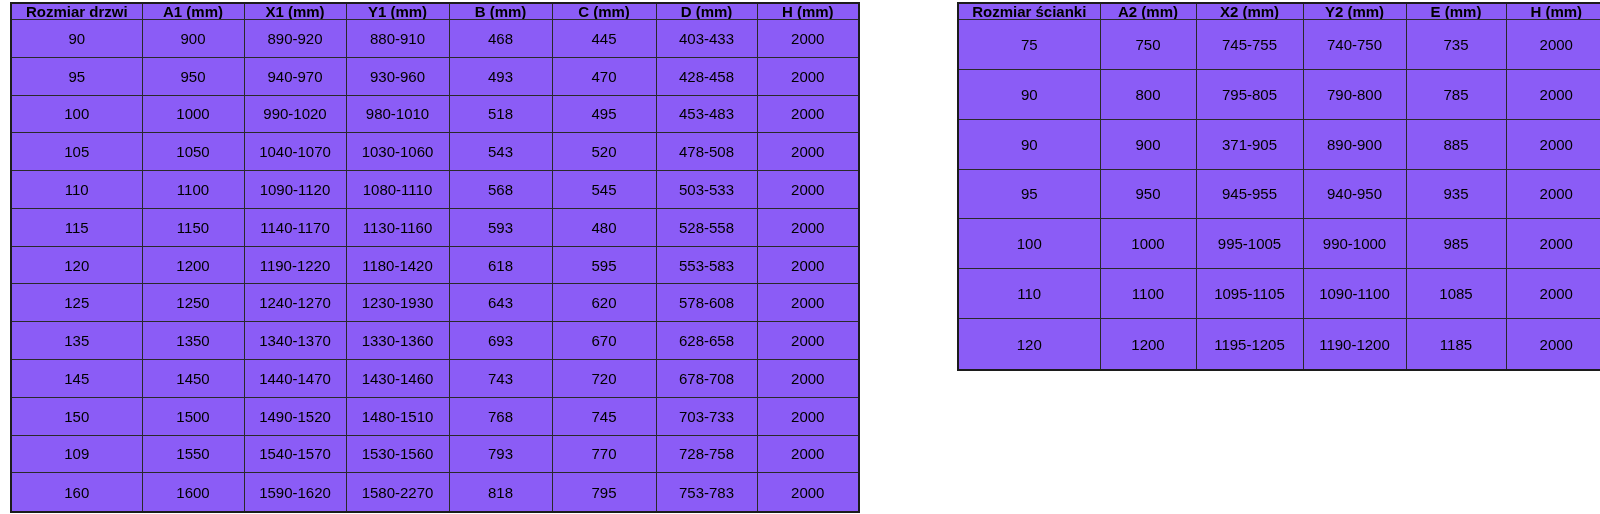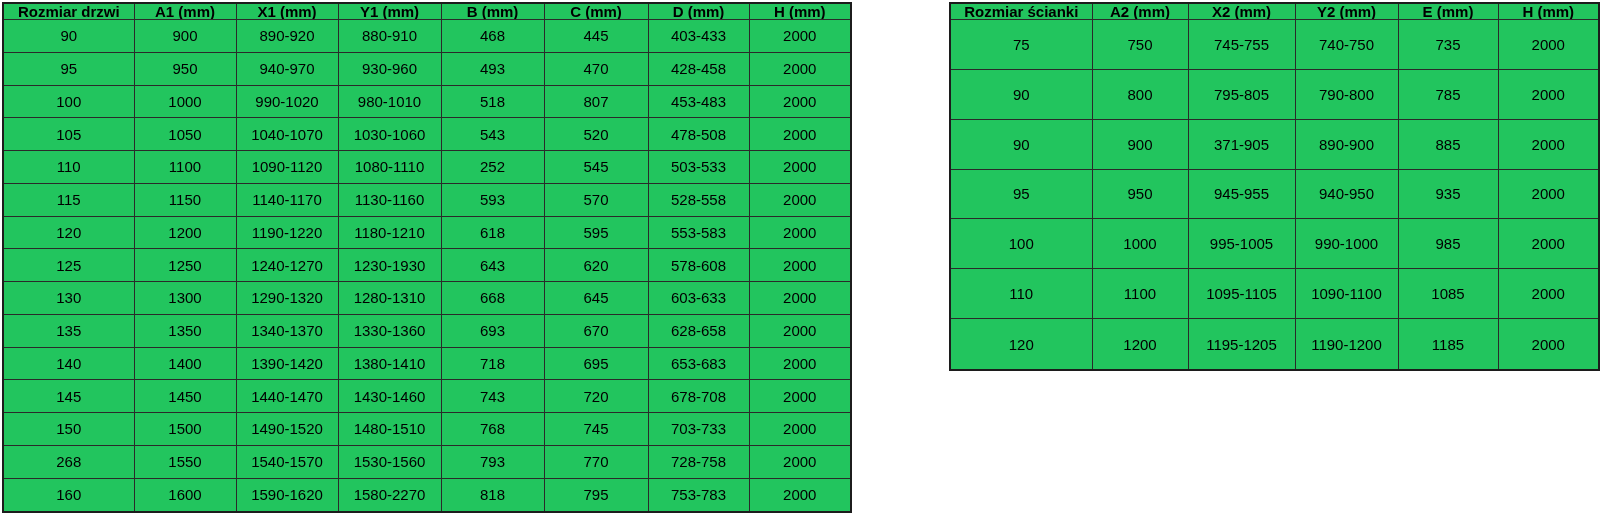--- a/index.html
+++ b/index.html
@@ -11,21 +11,22 @@
     font-family:"Liberation Sans", sans-serif;
     color:#000000;
     overflow:hidden;
   }
   table.dim{
     position:absolute;
     top:2px;
     border-collapse:collapse;
     table-layout:fixed;
     border:2px solid #1c1c1c;
-    background:#22c55e;
+    background:#8b5cf6;
+    margin-left:8px;
   }
   #door-table{left:2px;width:848px;height:511px;}
   #wall-table{left:949px;width:649px;height:369px;}
   table.dim th, table.dim td{
     border:1px solid #2a2a2a;
     text-align:center;
     vertical-align:middle;
     padding:0 2px;
     font-size:15px;
     line-height:1;
@@ -85,126 +86,106 @@
           <td>470</td>
           <td>428-458</td>
           <td>2000</td>
         </tr>
         <tr>
           <td>100</td>
           <td>1000</td>
           <td>990-1020</td>
           <td>980-1010</td>
           <td>518</td>
-          <td>807</td>
+          <td>495</td>
           <td>453-483</td>
           <td>2000</td>
         </tr>
         <tr>
           <td>105</td>
           <td>1050</td>
           <td>1040-1070</td>
           <td>1030-1060</td>
           <td>543</td>
           <td>520</td>
           <td>478-508</td>
           <td>2000</td>
         </tr>
         <tr>
           <td>110</td>
           <td>1100</td>
           <td>1090-1120</td>
           <td>1080-1110</td>
-          <td>252</td>
+          <td>568</td>
           <td>545</td>
           <td>503-533</td>
           <td>2000</td>
         </tr>
         <tr>
           <td>115</td>
           <td>1150</td>
           <td>1140-1170</td>
           <td>1130-1160</td>
           <td>593</td>
-          <td>570</td>
+          <td>480</td>
           <td>528-558</td>
           <td>2000</td>
         </tr>
         <tr>
           <td>120</td>
           <td>1200</td>
           <td>1190-1220</td>
-          <td>1180-1210</td>
+          <td>1180-1420</td>
           <td>618</td>
           <td>595</td>
           <td>553-583</td>
           <td>2000</td>
         </tr>
         <tr>
           <td>125</td>
           <td>1250</td>
           <td>1240-1270</td>
           <td>1230-1930</td>
           <td>643</td>
           <td>620</td>
           <td>578-608</td>
           <td>2000</td>
         </tr>
         <tr>
-          <td>130</td>
-          <td>1300</td>
-          <td>1290-1320</td>
-          <td>1280-1310</td>
-          <td>668</td>
-          <td>645</td>
-          <td>603-633</td>
-          <td>2000</td>
-        </tr>
-        <tr>
           <td>135</td>
           <td>1350</td>
           <td>1340-1370</td>
           <td>1330-1360</td>
           <td>693</td>
           <td>670</td>
           <td>628-658</td>
           <td>2000</td>
         </tr>
         <tr>
-          <td>140</td>
-          <td>1400</td>
-          <td>1390-1420</td>
-          <td>1380-1410</td>
-          <td>718</td>
-          <td>695</td>
-          <td>653-683</td>
-          <td>2000</td>
-        </tr>
-        <tr>
           <td>145</td>
           <td>1450</td>
           <td>1440-1470</td>
           <td>1430-1460</td>
           <td>743</td>
           <td>720</td>
           <td>678-708</td>
           <td>2000</td>
         </tr>
         <tr>
           <td>150</td>
           <td>1500</td>
           <td>1490-1520</td>
           <td>1480-1510</td>
           <td>768</td>
           <td>745</td>
           <td>703-733</td>
           <td>2000</td>
         </tr>
         <tr>
-          <td>268</td>
+          <td>109</td>
           <td>1550</td>
           <td>1540-1570</td>
           <td>1530-1560</td>
           <td>793</td>
           <td>770</td>
           <td>728-758</td>
           <td>2000</td>
         </tr>
         <tr>
           <td>160</td>

